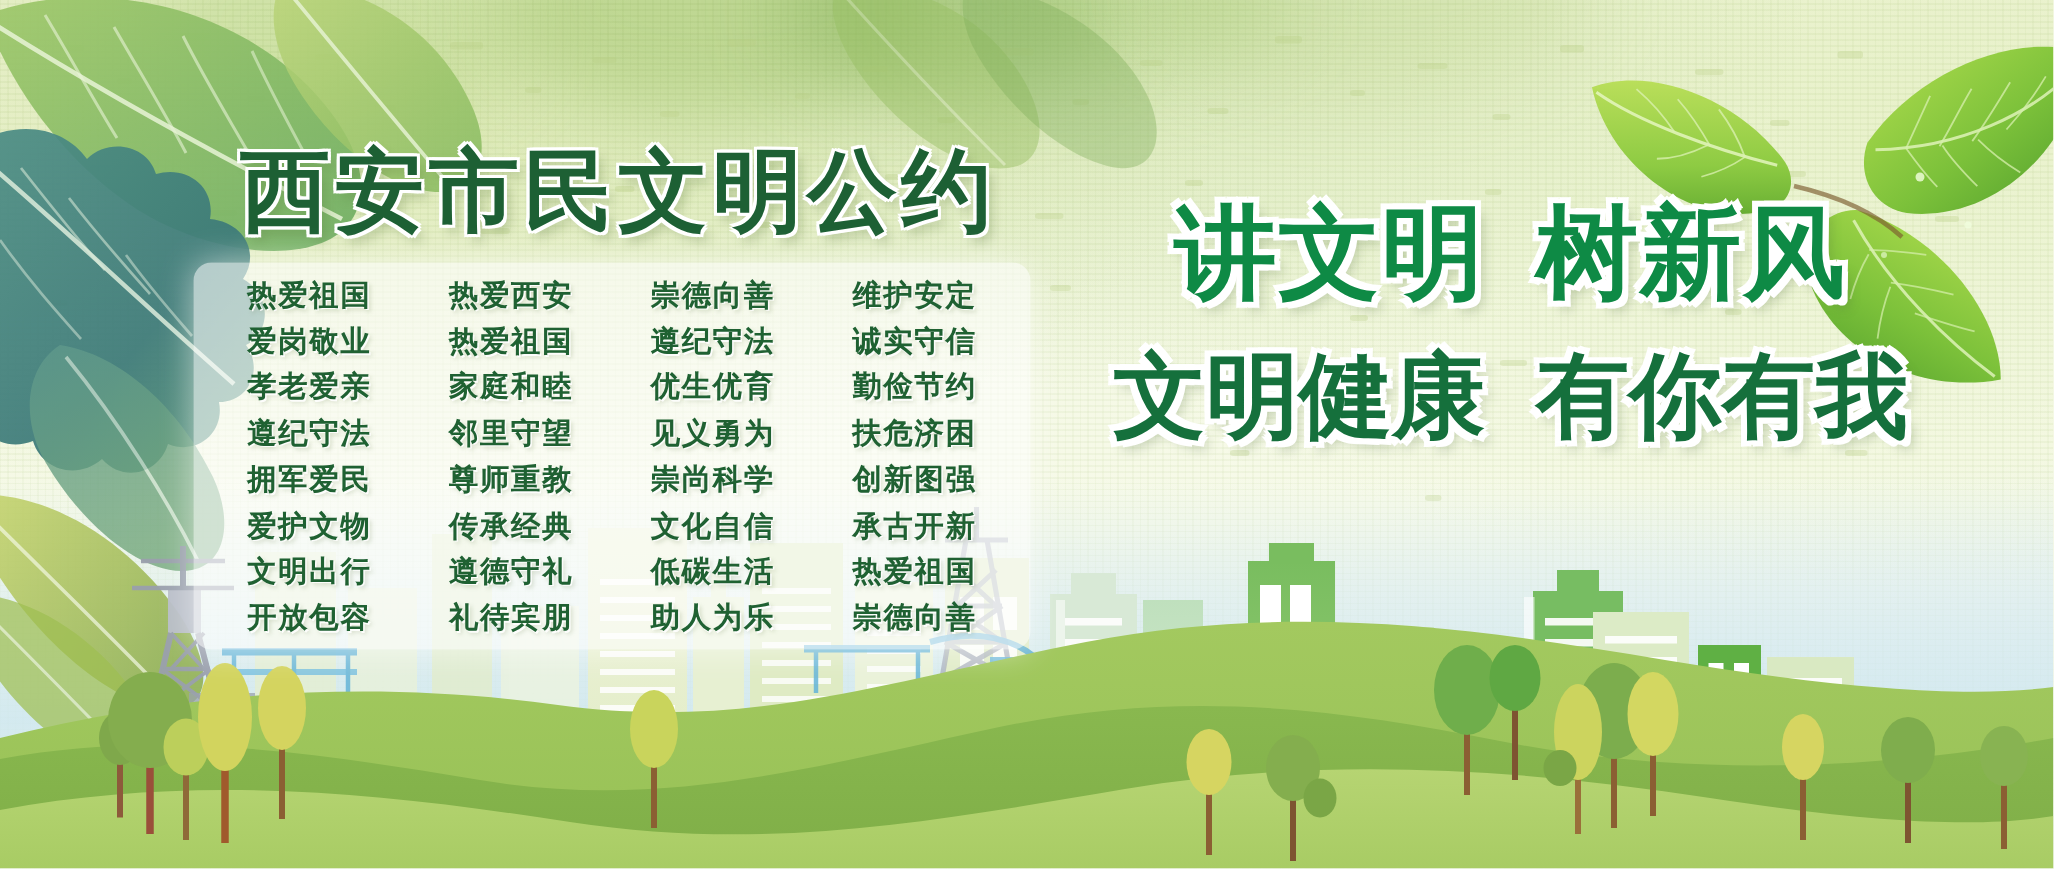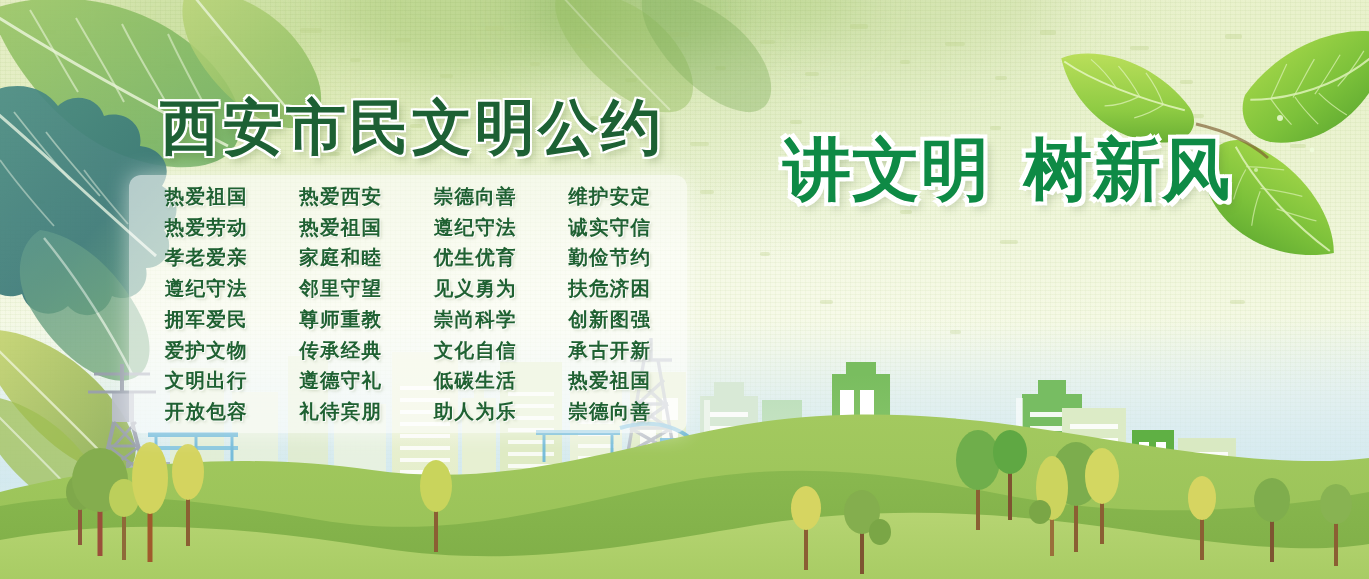--- a/index.html
+++ b/index.html
@@ -630,21 +630,21 @@
     </g>
   </svg>
 
   <div class="title">西安市民文明公约</div>
 
   <div class="panel" id="pledge-panel">
       <div class="pledge">热爱祖国</div>
       <div class="pledge">热爱西安</div>
       <div class="pledge">崇德向善</div>
       <div class="pledge">维护安定</div>
-      <div class="pledge">热爱劳动</div>
+      <div class="pledge">爱岗敬业</div>
       <div class="pledge">热爱祖国</div>
       <div class="pledge">遵纪守法</div>
       <div class="pledge">诚实守信</div>
       <div class="pledge">孝老爱亲</div>
       <div class="pledge">家庭和睦</div>
       <div class="pledge">优生优育</div>
       <div class="pledge">勤俭节约</div>
       <div class="pledge">遵纪守法</div>
       <div class="pledge">邻里守望</div>
       <div class="pledge">见义勇为</div>
@@ -664,15 +664,18 @@
       <div class="pledge">开放包容</div>
       <div class="pledge">礼待宾朋</div>
       <div class="pledge">助人为乐</div>
       <div class="pledge">崇德向善</div>
     </div>
 
   <div class="slogans">
     <div class="slogan slogan-1">
       <span>讲文明</span><span class="gap"></span><span>树新风</span>
     </div>
+    <div class="slogan slogan-2">
+      <span>文明健康</span><span class="gap"></span><span>有你有我</span>
+    </div>
   </div>
 
 </div>
 
 </body></html>

